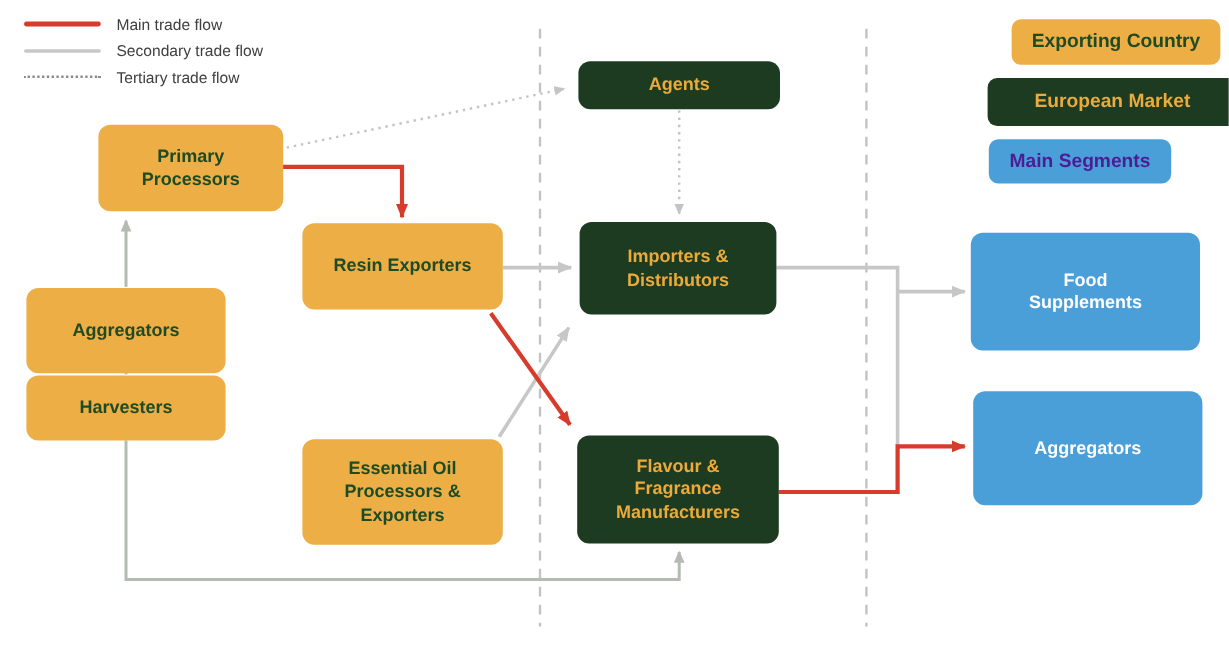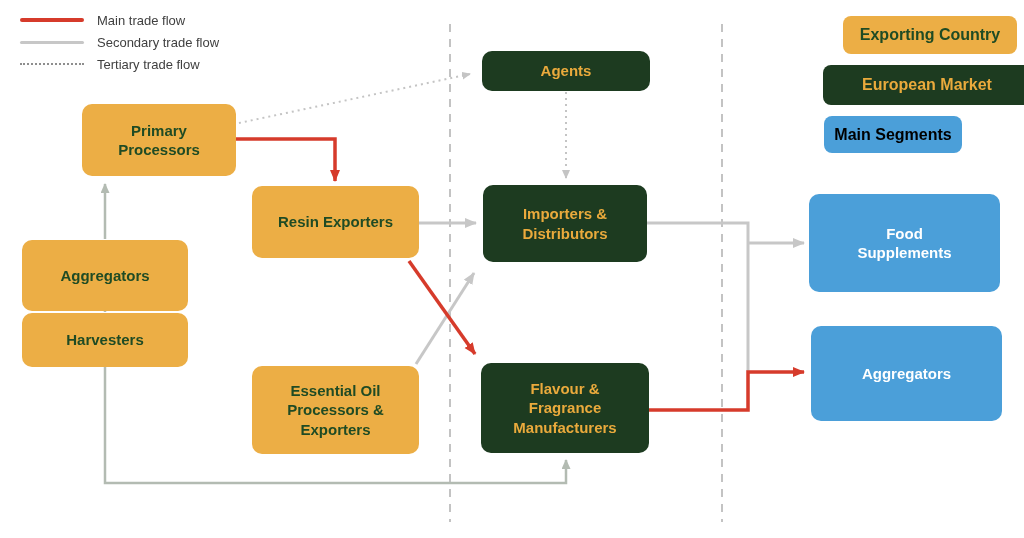--- a/index.html
+++ b/index.html
@@ -18,22 +18,22 @@
   .swatch.tertiary{height:0;border-top:2px dotted var(--legend-dot,#8e8e8e);}
   .flow-label{font-size:13px;color:var(--legend-text,#404040);white-space:nowrap;}
 
   
   .cat{position:absolute;display:flex;align-items:center;justify-content:center;
        border-radius:8px;font-weight:bold;font-size:16px;}
   .cat.exporting{left:823px;top:16px;width:174px;height:38px;
        background:var(--yellow,#ecae45);color:var(--text-on-yellow,#1f4b24);margin-left:20px;}
   .cat.european{left:823px;top:65px;width:208px;height:40px;
        background:var(--dark-green,#1d3b20);color:var(--text-on-green,#eaaa3c);}
-  .cat.segments{left:824px;top:116px;width:138px;height:37px;
-       background:var(--blue,#4b9fd9);color:#000000;}
+  .cat.segments{left:824px;top:116px;width:152px;height:37px;
+       background:var(--blue,#4b9fd9);color:#4c1d95;}
 
   
   .node{position:absolute;display:flex;align-items:center;justify-content:center;
         text-align:center;border-radius:10px;font-weight:bold;font-size:15px;
         line-height:1.3;white-space:pre-line;}
   .node.yellow{background:var(--yellow,#ecae45);color:var(--text-on-yellow,#1f4b24);}
   .node.green{background:var(--dark-green,#1d3b20);color:var(--text-on-green,#eaaa3c);}
   .node.blue{background:var(--blue,#4b9fd9);color:#ffffff;}
 
   #node-primary{left:38px;top:104px;width:154px;height:72px;margin-left:44px;}

